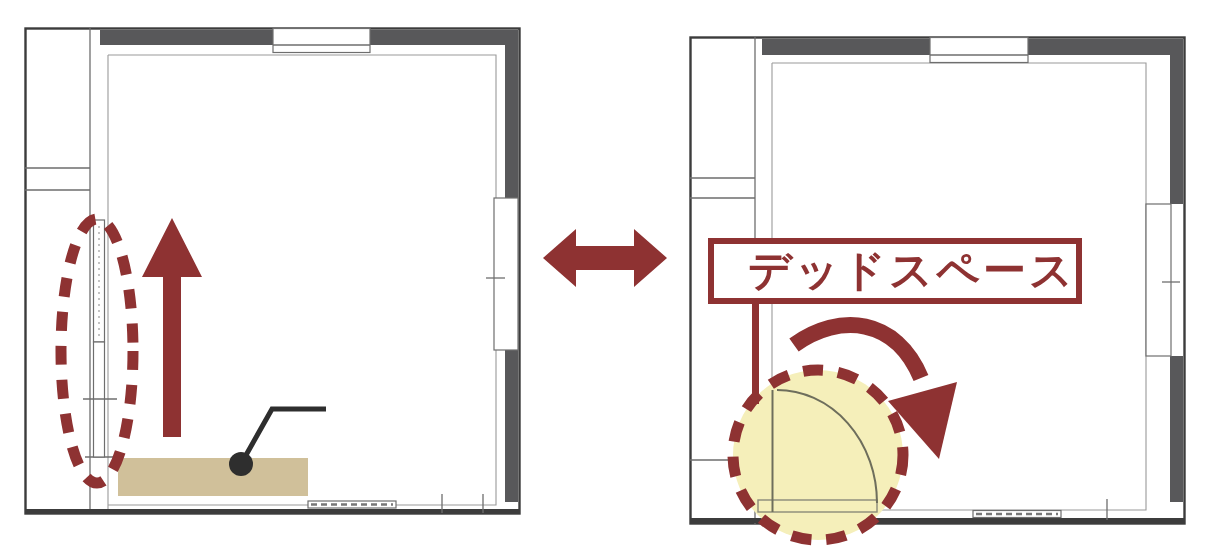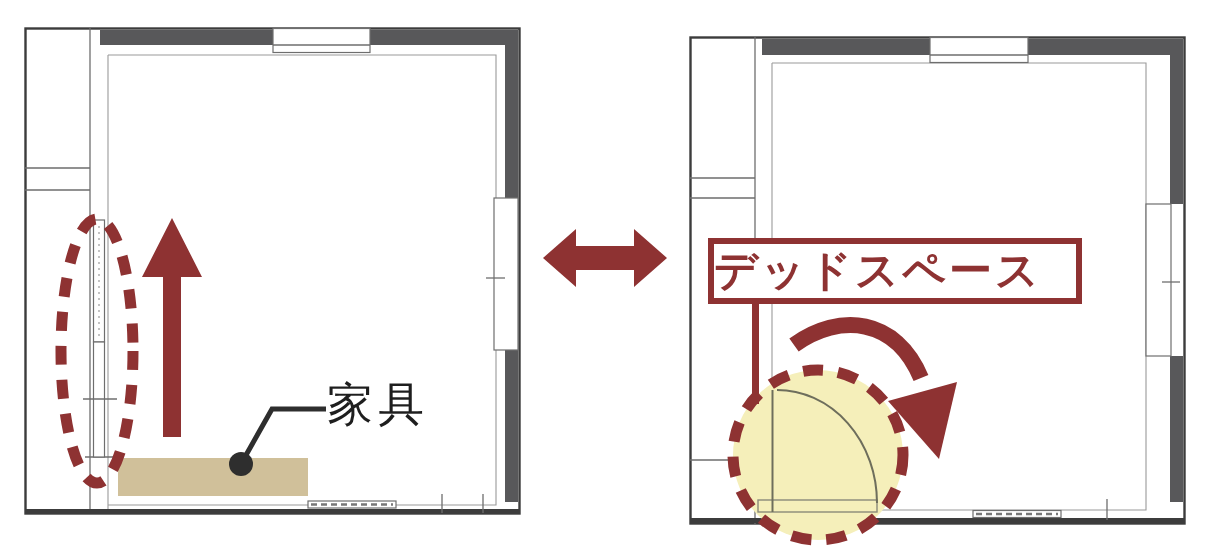--- a/index.html
+++ b/index.html
@@ -19,21 +19,21 @@
   .whitebox{fill:#ffffff;stroke:#6e6e6e;stroke-width:1.2;}
   .doorline{stroke:#6e6e5c;stroke-width:2;fill:none;}
   .leader{stroke:#2e2e2e;stroke-width:5;fill:none;}
   #kagu-label{
     position:absolute;left:327px;top:381px;z-index:2;
     font-size:46px;line-height:1;color:#1e1e1e;letter-spacing:5px;white-space:nowrap;
   }
   #deadspace-box{
     position:absolute;left:708px;top:238px;width:374px;height:66px;box-sizing:border-box;
     border:6px solid var(--accent-red,#8e3232);background:#ffffff;z-index:2;
-    display:flex;align-items:center;justify-content:flex-start;
+    display:flex;align-items:center;justify-content:flex-end;
     font-size:43px;font-weight:bold;color:var(--accent-red,#8e3232);
     letter-spacing:3px;white-space:nowrap;
   }
 </style>
 </head>
 <body>
 
 <div id="canvas">
 
   <svg id="scene" width="1220" height="554" viewBox="0 0 1220 554" xmlns="http://www.w3.org/2000/svg">
@@ -118,19 +118,18 @@
 
       <g>
         <path d="M794 345 C 840 312, 896 318, 921 378" fill="none" class="stroke-accent" stroke-width="16"></path>
         <polygon class="fill-accent" points="888,401 957,382 939,459"></polygon>
       </g>
 
       <rect class="fill-accent" x="752" y="300" width="7" height="104"></rect>
     </g>
   </svg>
 
-  <div id="kagu-label">家具</div>
 
   <div id="deadspace-box">
     <span>デッドスペース</span>
   </div>
 
 </div>
 
 </body></html>

